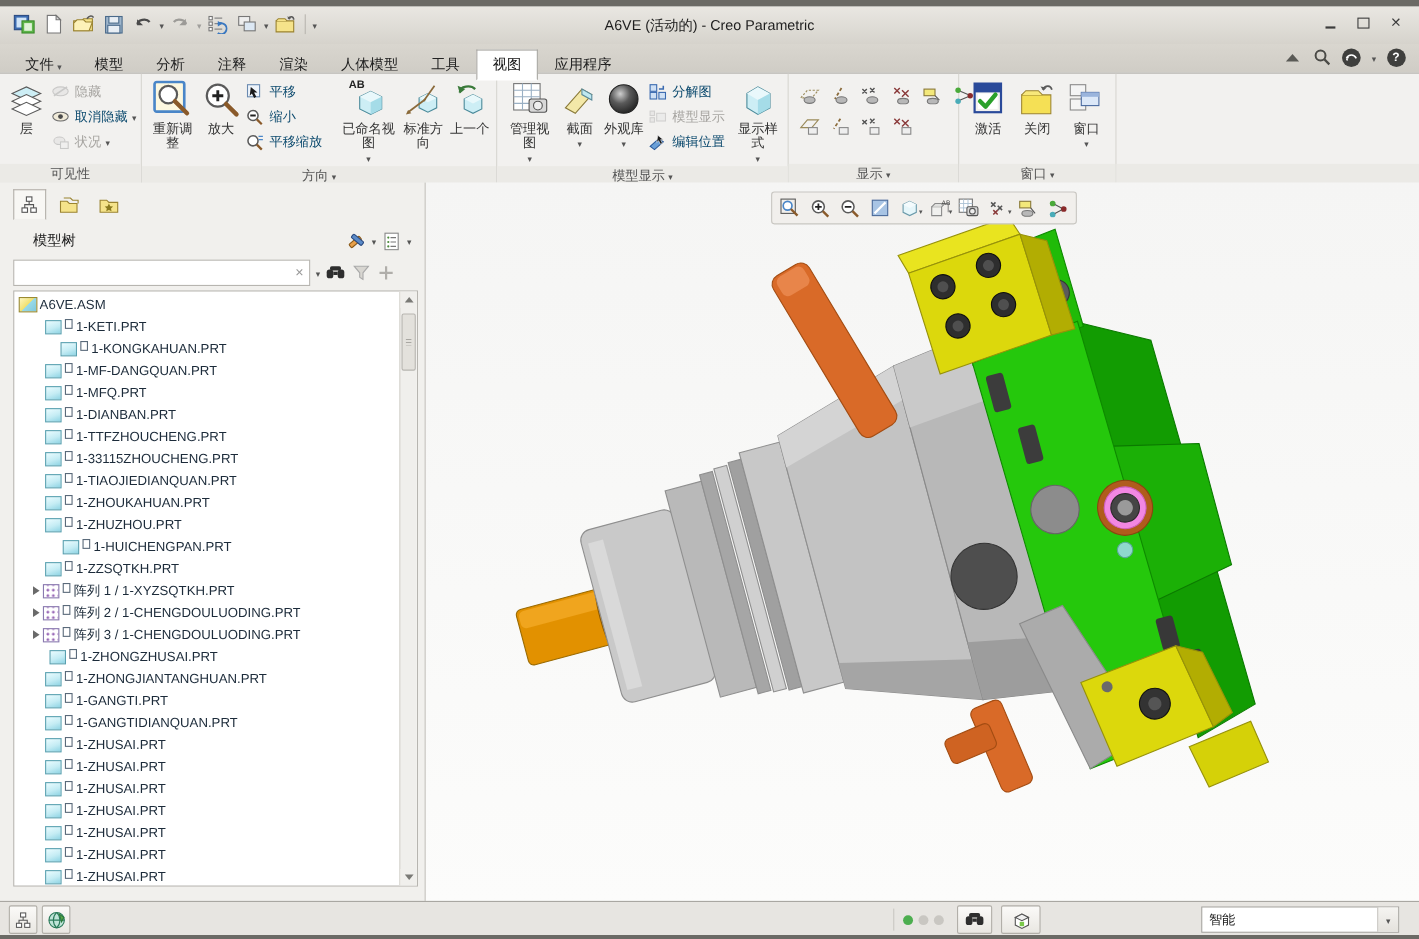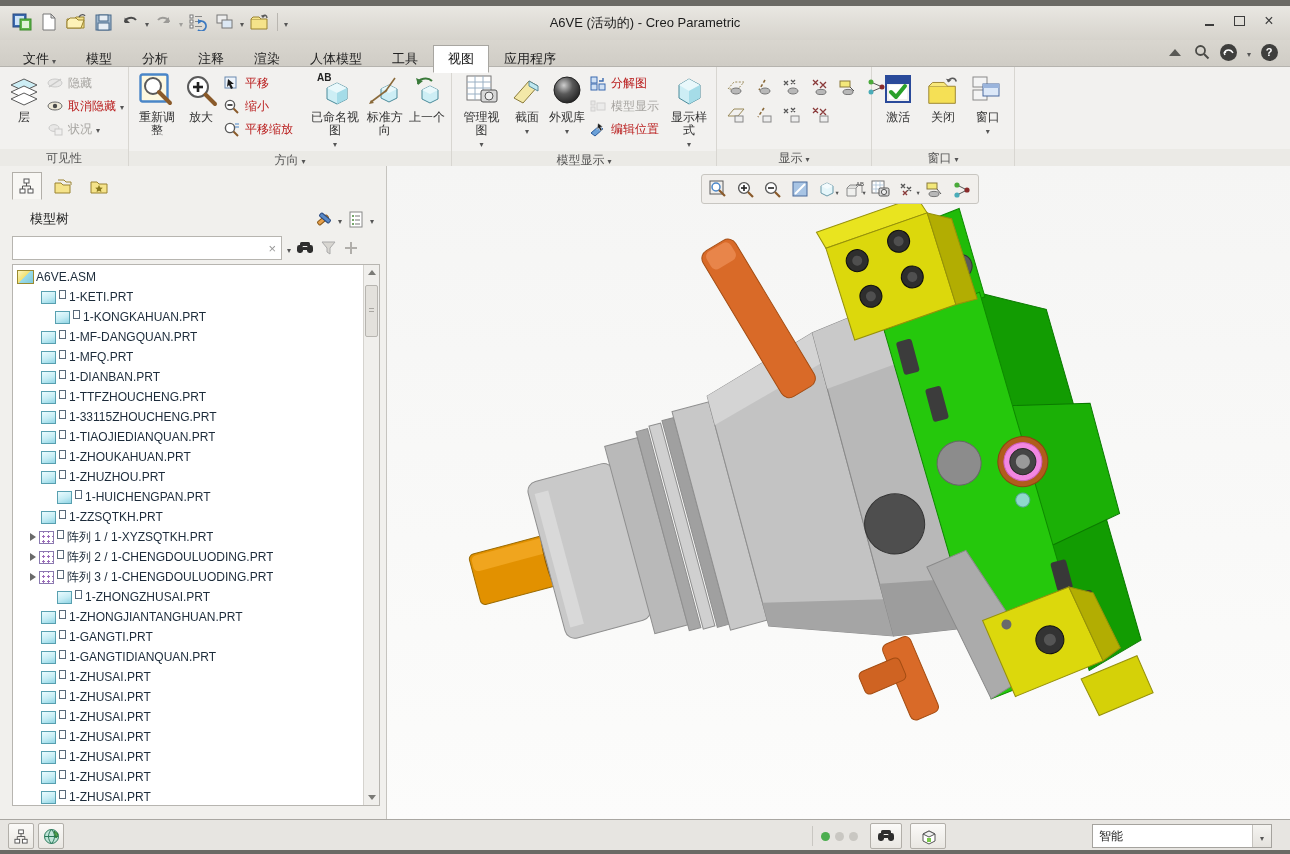--- a/index.html
+++ b/index.html
@@ -31,21 +31,21 @@
   .circle-ico{width:17px;height:17px;border-radius:50%;background:#3f3f3d;color:#fff;font-size:11px;font-weight:bold;display:flex;align-items:center;justify-content:center;}
   
   .ribbon{position:absolute;top:66px;left:0;right:0;height:100px;background:#f2f1ef;border-top:1px solid #b5b3ae;display:flex;}
   .rgroup{display:flex;flex-direction:column;border-right:1px solid #d8d6d1;}
   .rgroup .content{height:81px;display:flex;align-items:flex-start;padding:3px 4px 0 4px;}
   .rgroup .glabel{height:18px;line-height:18px;text-align:center;font-size:12px;color:#555;background:#ebeae6;display:flex;align-items:center;justify-content:center;gap:3px;}
   .rgroup.filler{flex:1;border-right:none;}
   .rbig{display:flex;flex-direction:column;align-items:center;padding:2px 1px 0 1px;font-size:12px;color:#333;text-align:center;line-height:13px;border:1px solid transparent;border-radius:2px;}
   .rbig .bicon{width:36px;height:36px;display:flex;align-items:center;justify-content:center;margin-bottom:2px;}
   .rcol{display:flex;flex-direction:column;padding:4px 2px 0 2px;gap:5px;}
-  .rrow{display:flex;align-items:center;gap:4px;height:18px;font-size:12px;color:#b91c1c;white-space:nowrap;}
+  .rrow{display:flex;align-items:center;gap:4px;height:18px;font-size:12px;color:#0c4a6e;white-space:nowrap;}
   .rrow .sicon{width:18px;height:16px;display:flex;align-items:center;justify-content:center;flex:none;}
   .rrow.disabled,.rbig.disabled{color:#a7a5a1;}
   .rrow.disabled svg,.rbig.disabled svg{opacity:.45;}
   .show-grid{display:flex;flex-direction:column;gap:10px;padding:8px 4px 0 4px;}
   .show-row{display:flex;gap:6px;}
   .tgl{width:22px;height:18px;display:flex;align-items:center;justify-content:center;}
   
   .main{position:absolute;top:166px;left:0;right:0;bottom:34px;background:#f1f0ed;}
   .treepanel{position:absolute;left:8px;top:0;width:376px;bottom:6px;}
   .ptabs{position:absolute;left:4px;top:6px;display:flex;gap:6px;}
@@ -759,21 +759,21 @@
               <span class="ti pattern"></span>
               <span class="mark"></span>
               <span class="tlabel">阵列 2 / 1-CHENGDOULUODING.PRT</span>
             </div>
             <div class="trow" style="padding-left: 14px;">
               <span class="arrow"></span>
               <span class="ti pattern"></span>
               <span class="mark"></span>
               <span class="tlabel">阵列 3 / 1-CHENGDOULUODING.PRT</span>
             </div>
-            <div class="trow" style="padding-left: 44px;">
+            <div class="trow" style="padding-left: 32px;">
               <span class="ti part"></span>
               <span class="mark"></span>
               <span class="tlabel">1-ZHONGZHUSAI.PRT</span>
             </div>
             <div class="trow" style="padding-left: 28px; text-align: center;">
               <span class="ti part"></span>
               <span class="mark"></span>
               <span class="tlabel">1-ZHONGJIANTANGHUAN.PRT</span>
             </div>
             <div class="trow" style="padding-left: 28px;">

